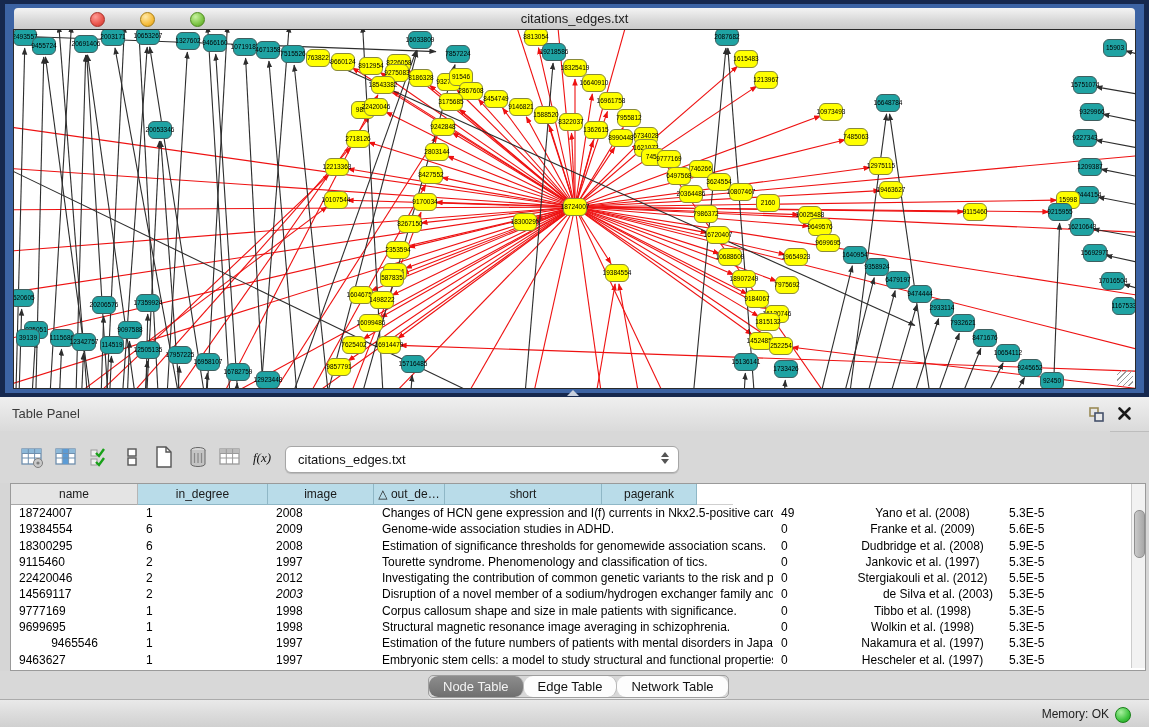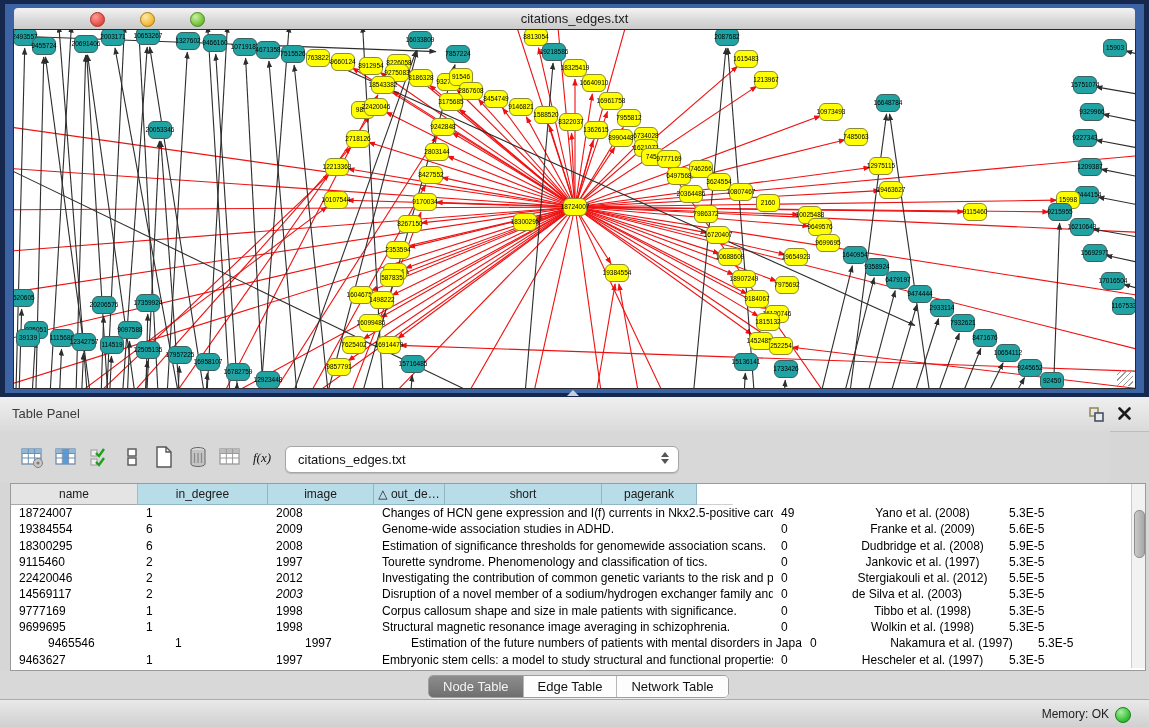--- a/index.html
+++ b/index.html
@@ -50,21 +50,21 @@
   .trow{display:flex;height:16.3px;line-height:16.3px;}
   .td{box-sizing:border-box;padding:0 8px;overflow:hidden;white-space:nowrap;color:#000;}
   .vscroll{position:absolute;right:0;top:0;width:13px;height:184px;background:#f2f2f2;border-left:1px solid #cccccc;}
   .vthumb{position:absolute;left:1.5px;top:26px;width:9px;height:46px;border-radius:5px;
           background:linear-gradient(90deg,#c9c9c9,#a8a8a8);border:1px solid #8f8f8f;}
   
   .tabbar{position:absolute;left:0;top:671px;width:1149px;height:28px;background:#d8d8d8;}
   .segmented{position:absolute;left:428px;top:4px;height:21px;display:flex;border:1px solid #9e9e9e;
              border-radius:5px;overflow:hidden;box-shadow:0 1px 0 rgba(255,255,255,0.6);}
   .seg{height:21px;line-height:21px;padding:0 14px;font-size:13px;background:#fdfdfd;color:#111;
-       border-right:1px solid #b7b7b7;cursor:pointer;}
+       border-right:1px solid #b7b7b7;cursor:pointer;border-radius:9px;}
   .seg:last-child{border-right:none;}
   .seg.sel{background:linear-gradient(#8d8d8d,#6f6f6f);color:#f3f3f3;}
   
   .statusbar{position:absolute;left:0;top:699px;width:1149px;height:28px;
              background:linear-gradient(#e9e9e9,#cfcfcf);border-top:1px solid #ababab;}
   .mem-label{position:absolute;right:40px;top:0;height:36px;line-height:28px;font-size:12px;color:#222;}
   .mem-dot{position:absolute;right:18px;top:7px;width:14px;height:14px;border-radius:50%;
            background:radial-gradient(circle at 35% 30%,#a9f0a0,#3fc43f 60%,#1f9a1f);border:1px solid #168016;}
 </style>
 </head>
@@ -917,21 +917,21 @@
           <div class="td" style="width: 71px; text-align: left;">0</div>
           <div class="td" style="width: 157px; text-align: center;">Stergiakouli et al. (2012)</div>
           <div class="td" style="width: 95px; text-align: left;">5.5E-5</div>
         </div>
         <div class="trow">
           <div class="td" style="width: 127px; text-align: left;">14569117</div>
           <div class="td" style="width: 130px; text-align: left;">2</div>
           <div class="td" style="width: 106px; text-align: left; font-style: italic;">2003</div>
           <div class="td" style="width: 399px; text-align: left;">Disruption of a novel member of a sodium/hydrogen exchanger family and DOCK…</div>
           <div class="td" style="width: 71px; text-align: left;">0</div>
-          <div class="td" style="width: 157px; text-align: left;">de Silva et al. (2003)</div>
+          <div class="td" style="width: 157px; text-align: right;">de Silva et al. (2003)</div>
           <div class="td" style="width: 95px; text-align: left;">5.3E-5</div>
         </div>
         <div class="trow">
           <div class="td" style="width: 127px; text-align: left;">9777169</div>
           <div class="td" style="width: 130px; text-align: left;">1</div>
           <div class="td" style="width: 106px; text-align: left;">1998</div>
           <div class="td" style="width: 399px; text-align: left;">Corpus callosum shape and size in male patients with significance.</div>
           <div class="td" style="width: 71px; text-align: left;">0</div>
           <div class="td" style="width: 157px; text-align: center;">Tibbo et al. (1998)</div>
           <div class="td" style="width: 95px; text-align: left;">5.3E-5</div>
@@ -939,21 +939,21 @@
         <div class="trow">
           <div class="td" style="width: 127px; text-align: left;">9699695</div>
           <div class="td" style="width: 130px; text-align: left;">1</div>
           <div class="td" style="width: 106px; text-align: left;">1998</div>
           <div class="td" style="width: 399px; text-align: left;">Structural magnetic resonance image averaging in schizophrenia.</div>
           <div class="td" style="width: 71px; text-align: left;">0</div>
           <div class="td" style="width: 157px; text-align: center;">Wolkin et al. (1998)</div>
           <div class="td" style="width: 95px; text-align: left;">5.3E-5</div>
         </div>
         <div class="trow">
-          <div class="td" style="width: 127px; text-align: left; margin-left: 29px;">9465546</div>
+          <div class="td" style="width: 127px; text-align: center;">9465546</div>
           <div class="td" style="width: 130px; text-align: left;">1</div>
           <div class="td" style="width: 106px; text-align: left;">1997</div>
           <div class="td" style="width: 399px; text-align: left;">Estimation of the future numbers of patients with mental disorders in Japan base…</div>
           <div class="td" style="width: 71px; text-align: left;">0</div>
           <div class="td" style="width: 157px; text-align: center;">Nakamura et al. (1997)</div>
           <div class="td" style="width: 95px; text-align: left;">5.3E-5</div>
         </div>
         <div class="trow">
           <div class="td" style="width: 127px; text-align: left;">9463627</div>
           <div class="td" style="width: 130px; text-align: left;">1</div>

